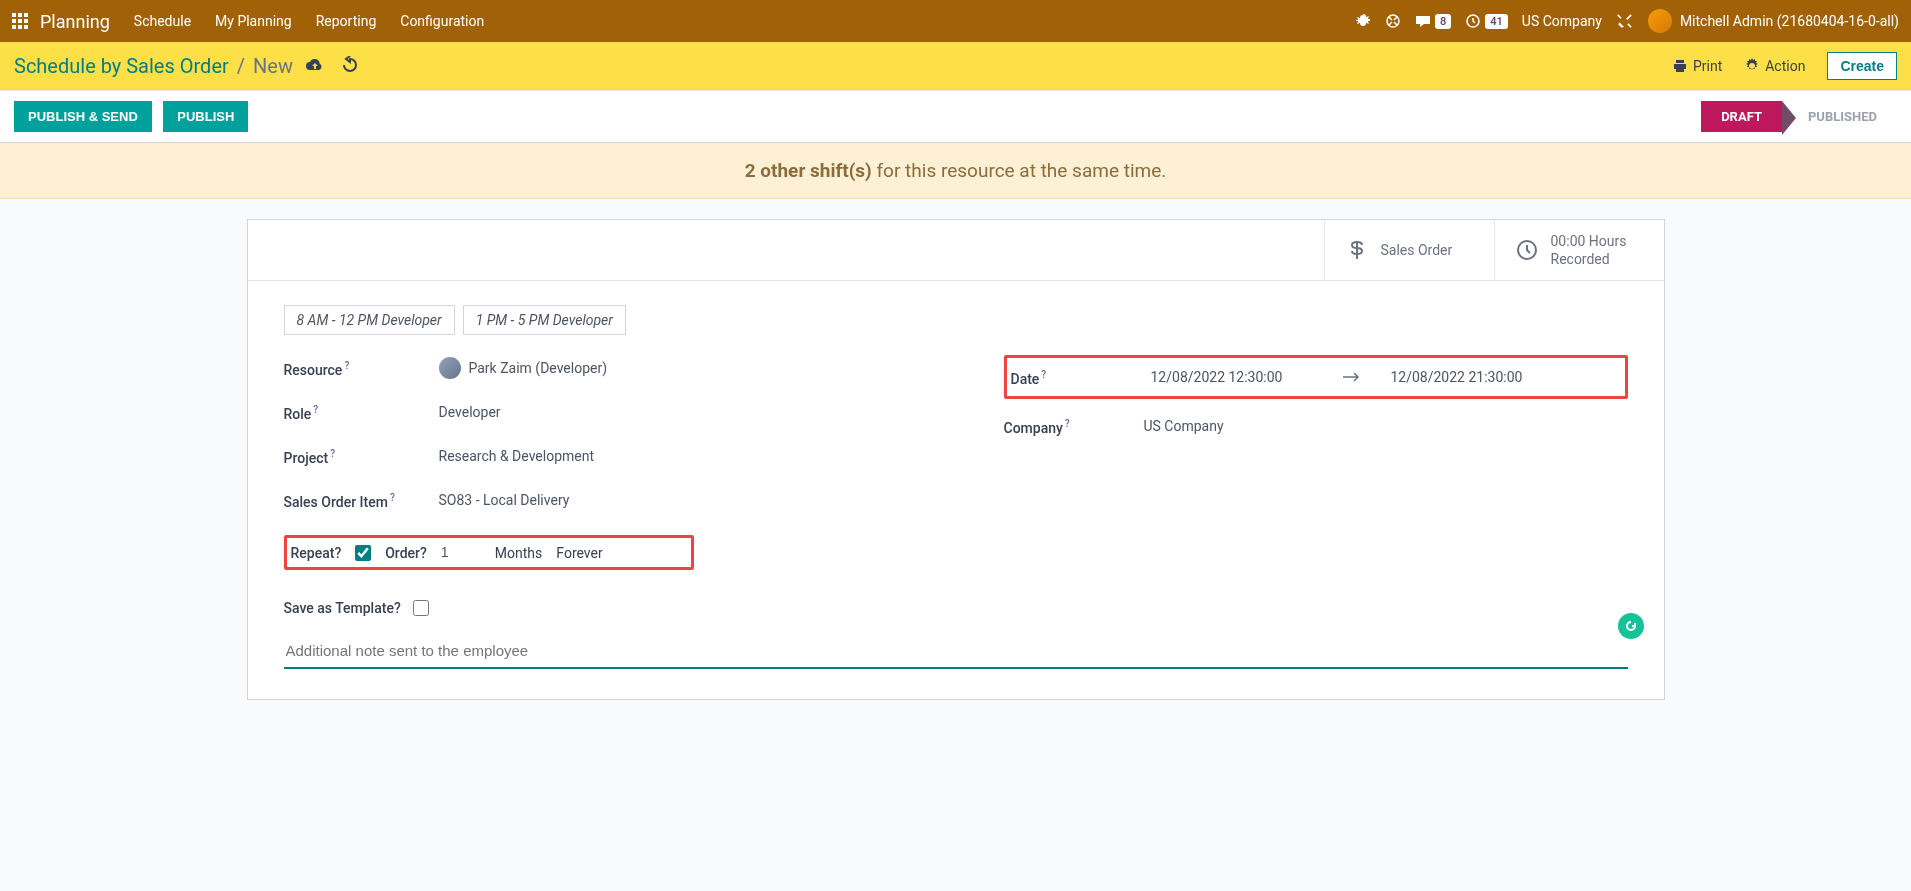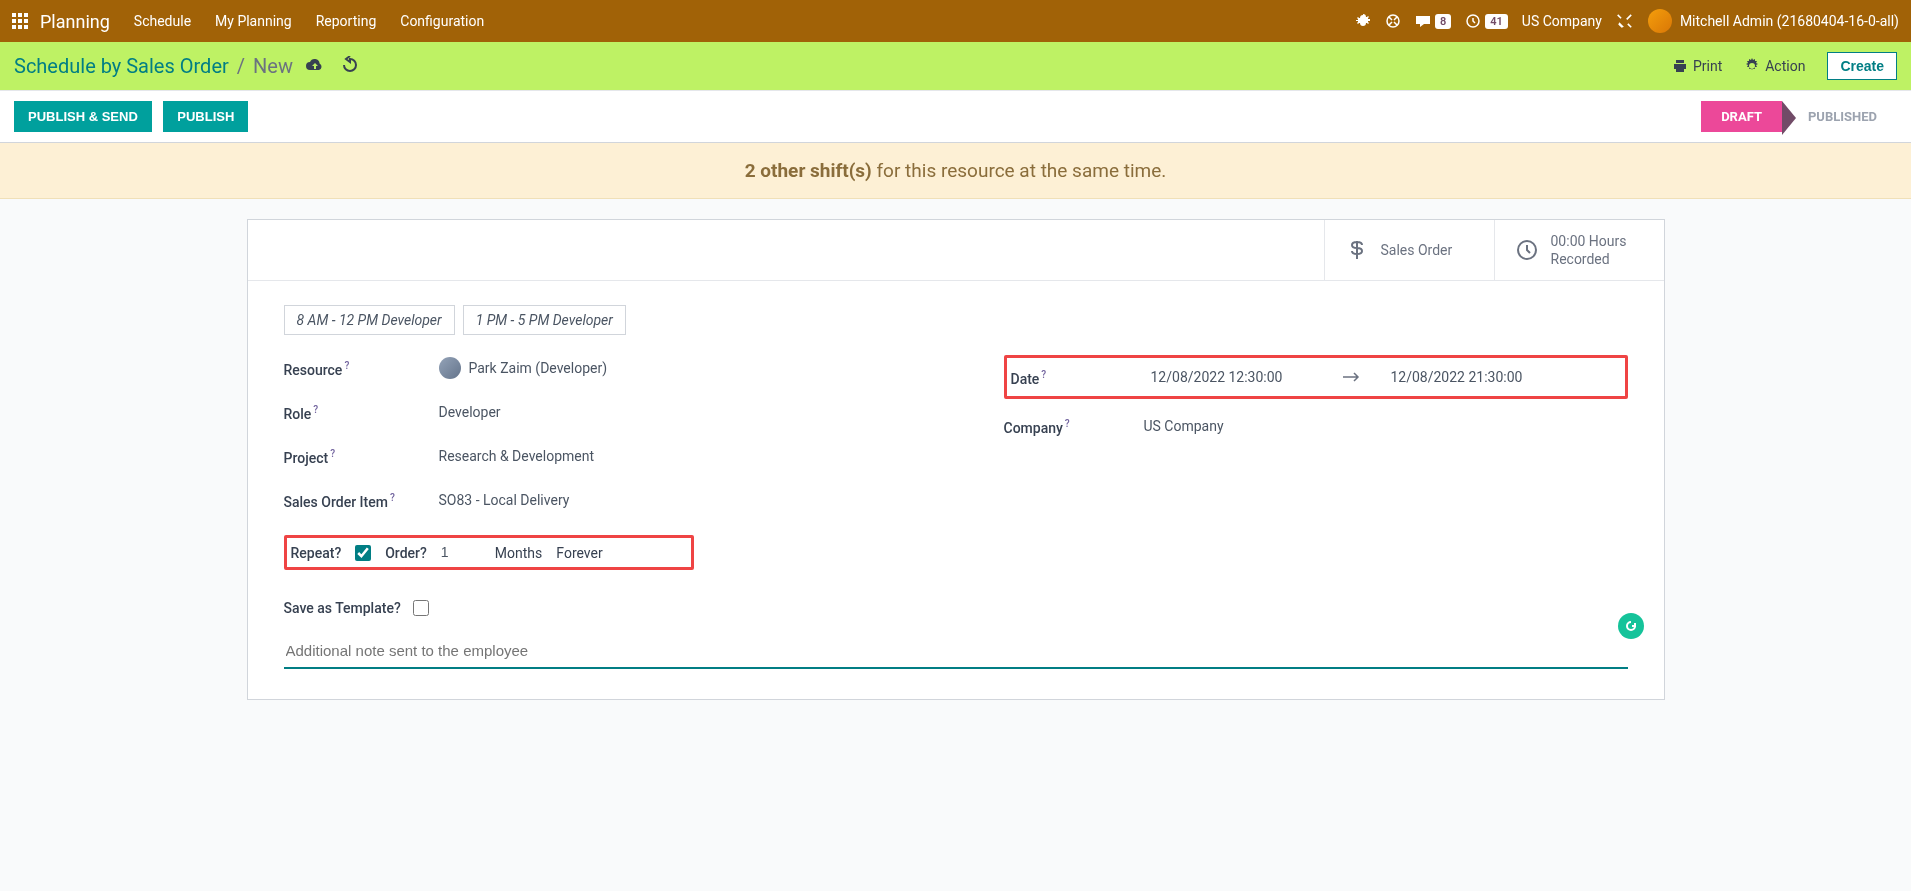--- a/index.html
+++ b/index.html
@@ -14,36 +14,36 @@
 .nav-links a { color: #fff; text-decoration: none; font-size: 14px; cursor:pointer;}
 .nav-right { display: flex; align-items: center; gap: 14px; }
 .icon-btn { color: #fff; cursor:pointer; font-size:16px; display:flex; align-items:center;}
 .badge-combo { display:flex; align-items:center; gap:4px; cursor:pointer;}
 .badge { background:#fff; color:#714b67; font-size:11px; padding:1px 5px; border-radius:3px; font-weight:600;}
 .company { color:#fff; cursor:pointer;}
 .avatar { width:24px; height:24px; border-radius:50%; background: linear-gradient(135deg, #f59e0b, #d97706); display:inline-block;}
 .user { display:flex; align-items:center; gap:8px; color:#fff; cursor:pointer;}
 
 
-.controlbar { background:#bef264; padding: 10px 14px; display:flex; align-items:center; justify-content:space-between; border-bottom:1px solid #e5e7eb;}
+.controlbar { background:#fde047; padding: 10px 14px; display:flex; align-items:center; justify-content:space-between; border-bottom:1px solid #e5e7eb;}
 .breadcrumb { display:flex; align-items:center; gap:8px; font-size:20px; color:#017e84;}
 .breadcrumb .sep { color:#6b7280;}
 .breadcrumb .current { color:#6b7280;}
 .bc-icons { display:flex; gap:16px; margin-left:12px; color:#6b7280;}
 .bc-icons span {cursor:pointer;}
 .cb-right { display:flex; align-items:center; gap:22px;}
 .cb-right .link { display:flex; align-items:center; gap:5px; cursor:pointer; color:#374151;}
 .btn-create { border:1px solid #017e84; color:#017e84; background:#fff; padding:5px 12px; font-size:14px; font-weight:600; cursor:pointer;}
 
 
 .statusrow { background:#fff; padding:10px 14px; display:flex; align-items:center; justify-content:space-between; border-bottom:1px solid #d1d5db;}
 .teal-btn { background:#00a09d; color:#fff; border:none; padding:8px 14px; font-weight:700; font-size:13px; cursor:pointer; margin-right:8px;}
 .stages { display:flex; align-items:center;}
 .stage { padding:8px 20px; font-size:13px; font-weight:700; position:relative;}
-.stage.active { background:#ec4899; color:#fff;}
+.stage.active { background:#be185d; color:#fff;}
 .stage.active::after { content:""; position:absolute; right:-14px; top:0; border-top:17px solid transparent; border-bottom:17px solid transparent; border-left:14px solid #714b67;}
 .stage.inactive { color:#9ca3af; padding-left:26px;}
 
 
 .warnbanner { background:#fdf0d5; text-align:center; padding:16px 0; color:#8a6d3b; font-size:19px; border-bottom:1px solid #f0e0b8;}
 .warnbanner b { color:#8a6d3b; font-weight:700;}
 
 
 .sheet-wrap { display:flex; justify-content:center; padding:20px 0 40px;}
 .sheet { background:#fff; border:1px solid #d1d5db; width:1418px; position:relative;}

